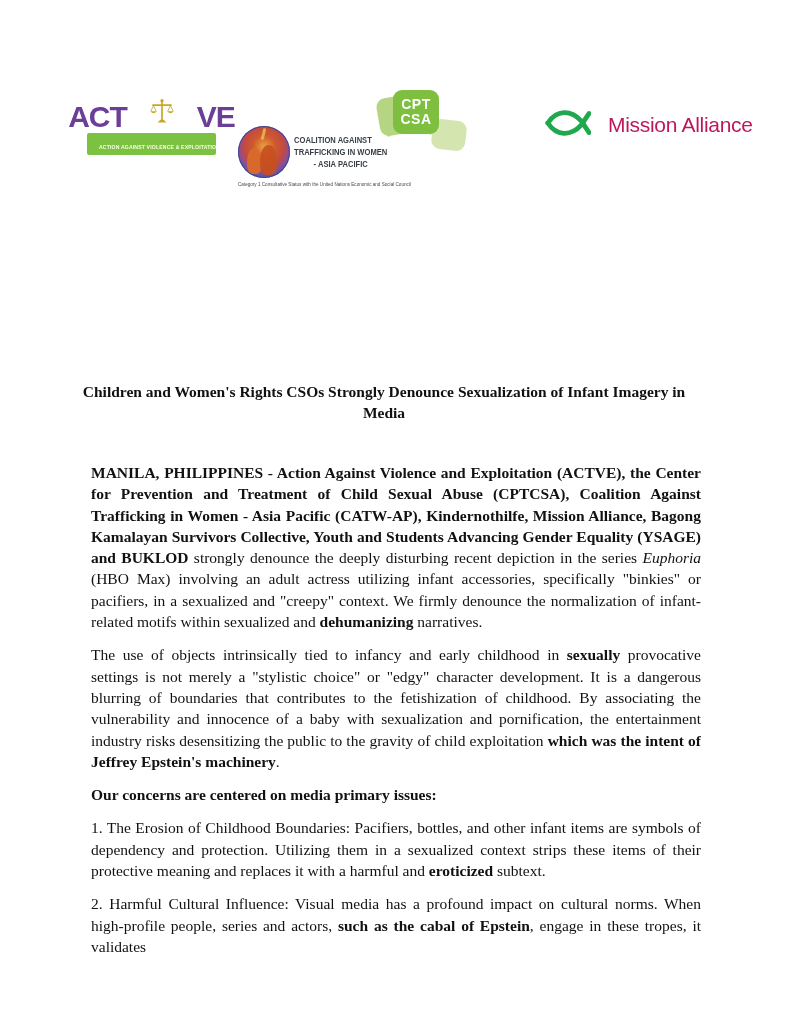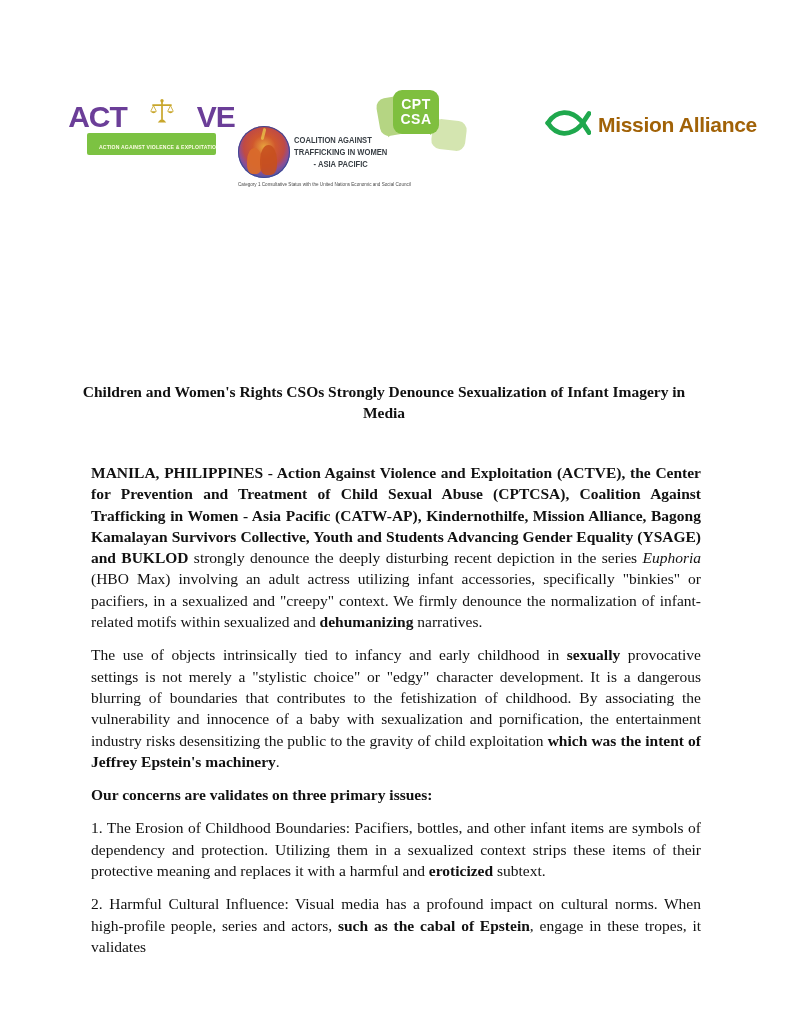--- a/index.html
+++ b/index.html
@@ -62,22 +62,22 @@
   
   .knh { left:462px; top:96px; width:78px; height:52px; display:flex; align-items:flex-start; }
   .knh-text { margin-top:8px; text-align:right; font-family:"Liberation Sans", sans-serif;
     font-weight:bold; font-size:7.5px; line-height:7.5px; color:#2B3A55; width:32px; }
   .knh-cross { position:relative; margin-left:3px; width:32px; height:50px; }
   .knh-v { position:absolute; left:0; top:0; width:16px; height:50px; background:#1F57A8; }
   .knh-a { position:absolute; left:16px; top:18px; width:14px; height:15px; background:#1F57A8; }
 
   
   .mission { left:545px; top:106px; display:flex; align-items:center; }
-  .mission-label { margin-left:7px; font-family:"Liberation Sans", sans-serif;
-    font-weight:bold; font-size:21px; letter-spacing:-.3px; color:#a16207; }
+  .mission-label { margin-left:17px; font-family:"Liberation Sans", sans-serif;
+    font-weight:normal; font-size:21px; letter-spacing:-.3px; color:#be185d; }
 
   
   .doc-title { position:absolute; top:274px; left:91px; width:610px;
     text-align:center; font-weight:bold; font-size:17px; letter-spacing:.3px; }
   .doc-subtitle { position:absolute; top:381px; left:79px; width:610px;
     text-align:center; font-weight:bold; font-size:15.5px; line-height:21.3px; }
   .doc-body { position:absolute; top:462px; left:91px; width:610px;
     font-size:15.5px; line-height:21.3px; }
   .doc-body p { text-align:justify; margin-bottom:12px; }
   .doc-body p.last { margin-bottom:16px; }
@@ -146,18 +146,18 @@
     </span>
     <span class="mission-label">Mission Alliance</span>
   </div>
 
 
   <div class="doc-subtitle">Children and Women's Rights CSOs Strongly Denounce Sexualization of Infant Imagery in Media</div>
 
   <div class="doc-body">
     <p><span style="font-weight: bold;">MANILA, PHILIPPINES - Action Against Violence and Exploitation (ACTVE), the Center for Prevention and Treatment of Child Sexual Abuse (CPTCSA), Coalition Against Trafficking in Women - Asia Pacific (CATW-AP), Kindernothilfe, Mission Alliance, Bagong Kamalayan Survivors Collective, Youth and Students Advancing Gender Equality (YSAGE) and BUKLOD</span><span> strongly denounce the deeply disturbing recent depiction in the series </span><span style="font-style: italic;">Euphoria</span><span> (HBO Max) involving an adult actress utilizing infant accessories, specifically "binkies" or pacifiers, in a sexualized and "creepy" context. We firmly denounce the normalization of infant-related motifs within sexualized and </span><span style="font-weight: bold;">dehumanizing</span><span> narratives.</span></p>
     <p><span>The use of objects intrinsically tied to infancy and early childhood in </span><span style="font-weight: bold;">sexually</span><span> provocative settings is not merely a "stylistic choice" or "edgy" character development. It is a dangerous blurring of boundaries that contributes to the fetishization of childhood. By associating the vulnerability and innocence of a baby with sexualization and pornification, the entertainment industry risks desensitizing the public to the gravity of child exploitation </span><span style="font-weight: bold;">which was the intent of Jeffrey Epstein's machinery</span><span>.</span></p>
-    <p><span style="font-weight: bold;">Our concerns are validates on three primary issues:</span></p>
+    <p><span style="font-weight: bold;">Our concerns are centered on media primary issues:</span></p>
     <p><span>1. The Erosion of Childhood Boundaries: Pacifiers, bottles, and other infant items are symbols of dependency and protection. Utilizing them in a sexualized context strips these items of their protective meaning and replaces it with a harmful and </span><span style="font-weight: bold;">eroticized</span><span> subtext.</span></p>
     <p class="last"><span>2. Harmful Cultural Influence: Visual media has a profound impact on cultural norms. When high-profile people, series and actors, </span><span style="font-weight: bold;">such as the cabal of Epstein</span><span>, engage in these tropes, it validates</span></p>
   </div>
 
 </div>
 
 </body></html>

